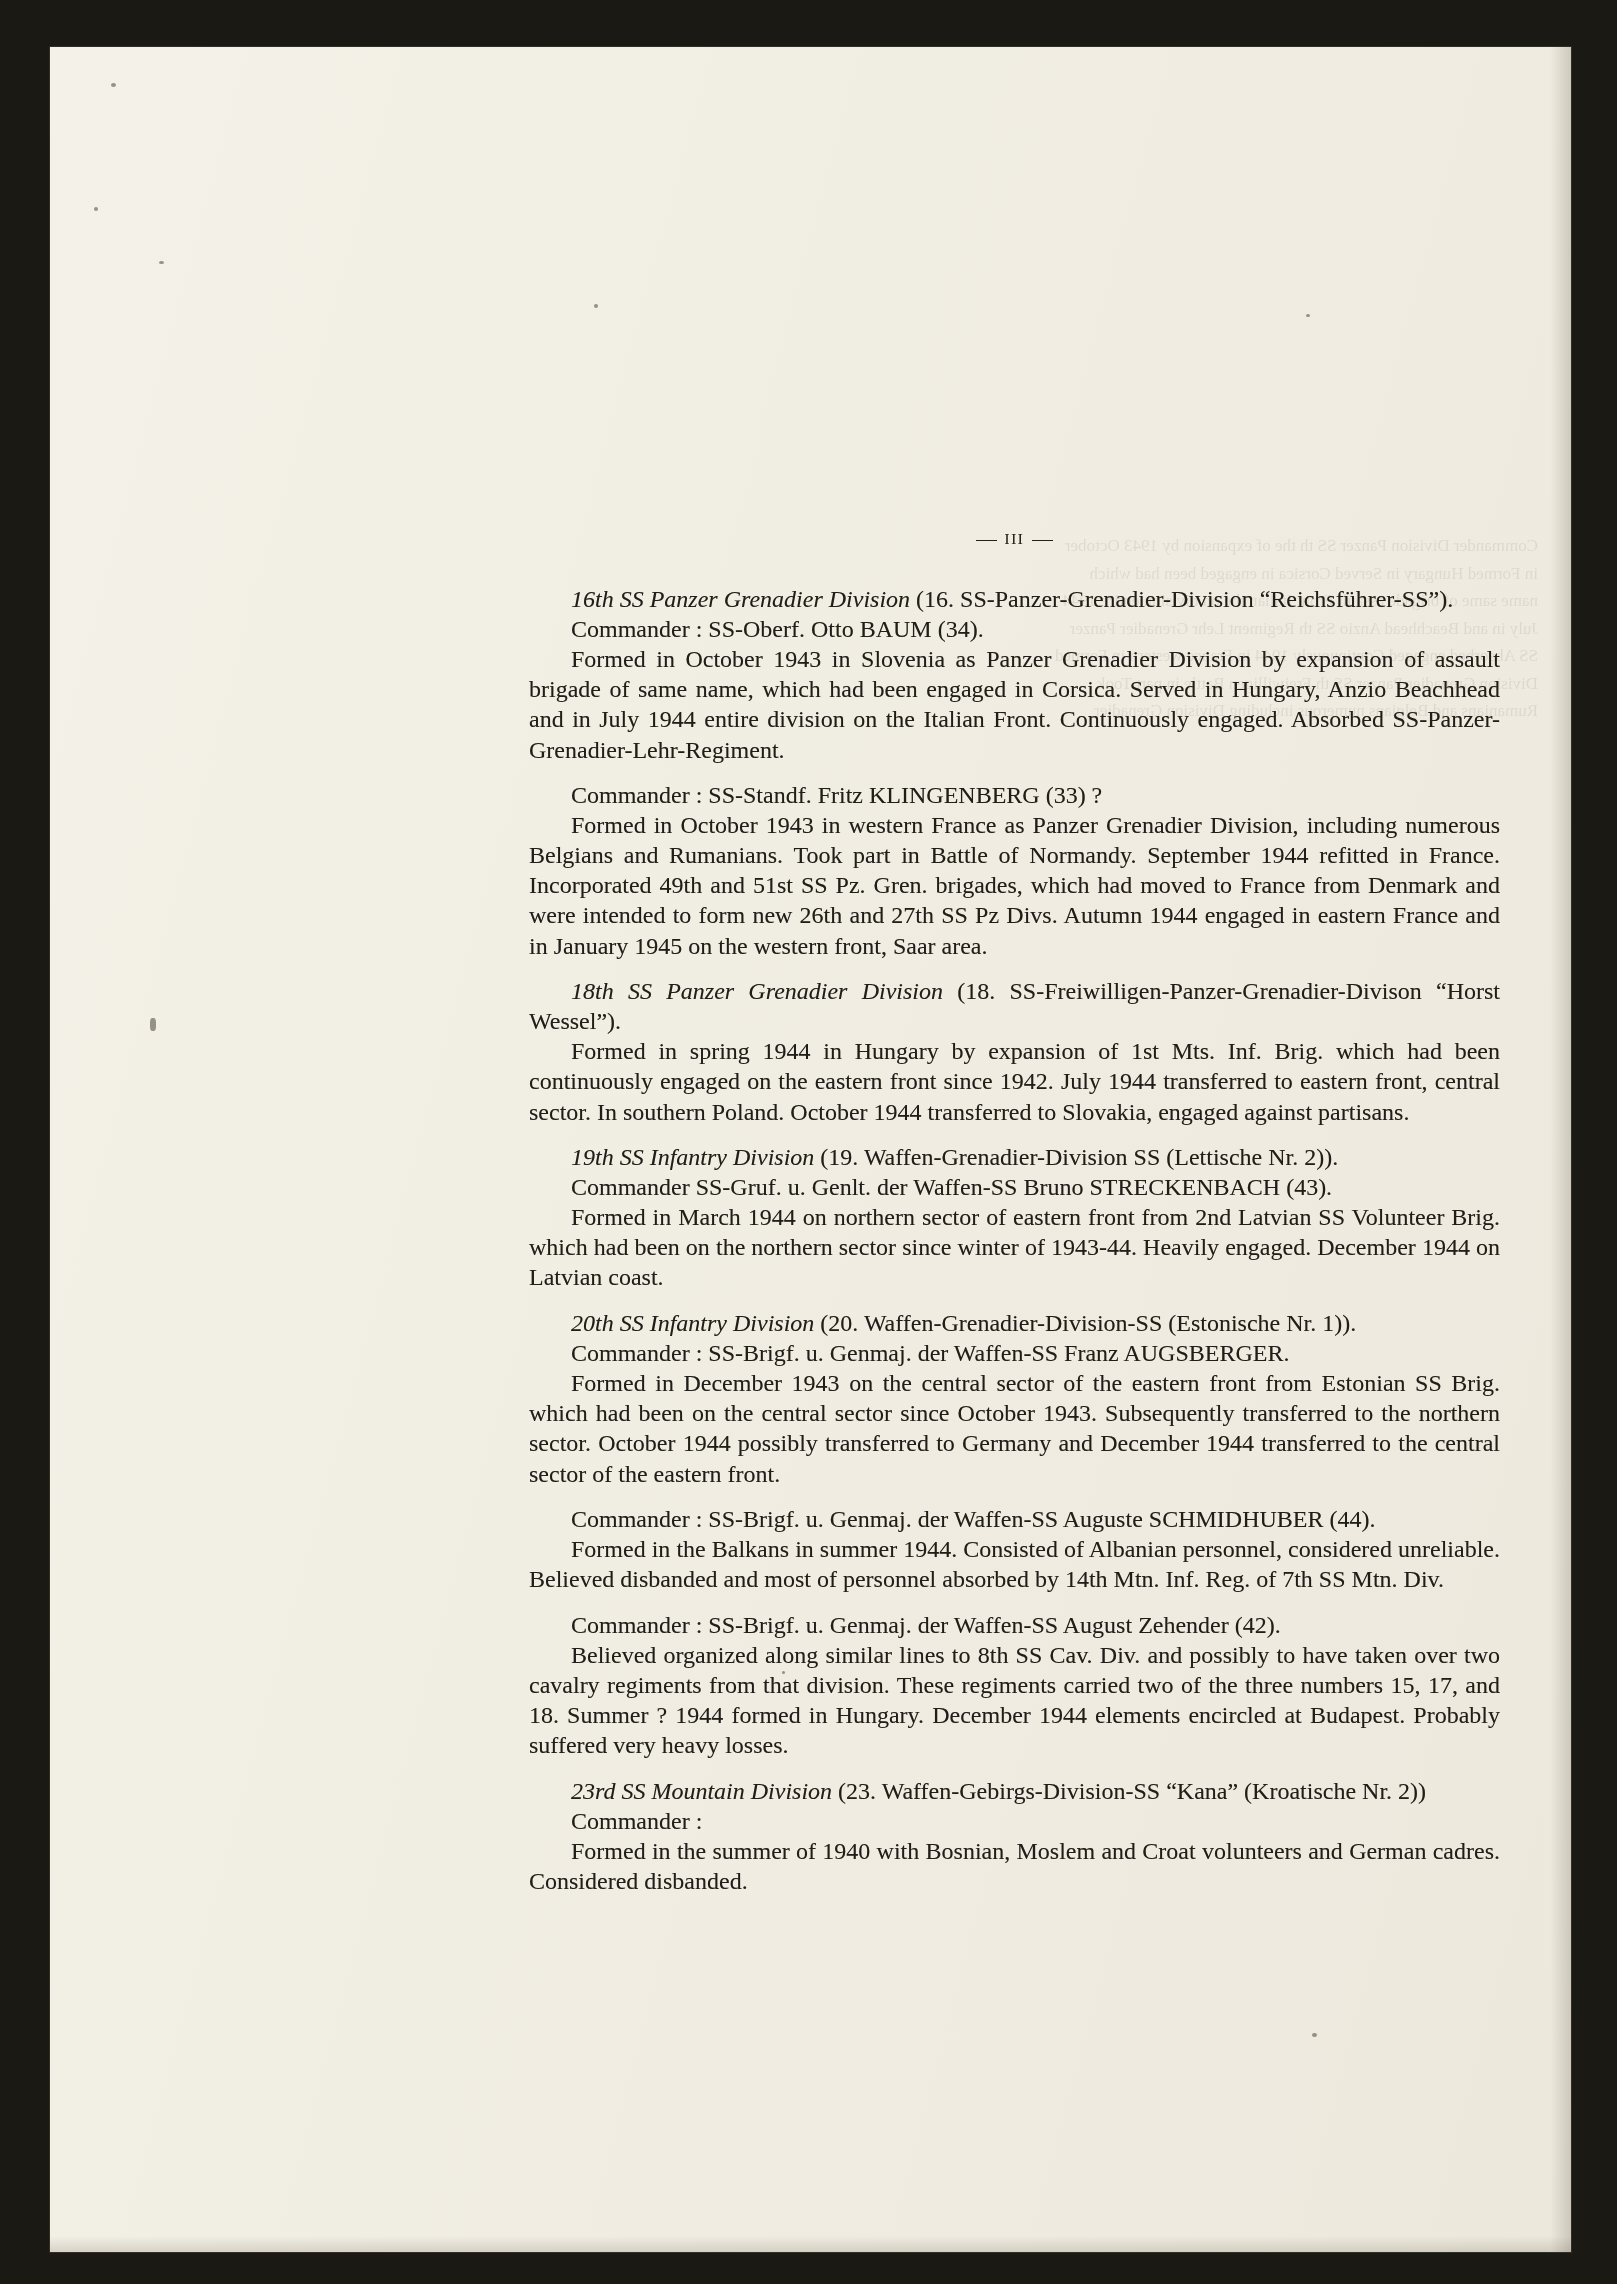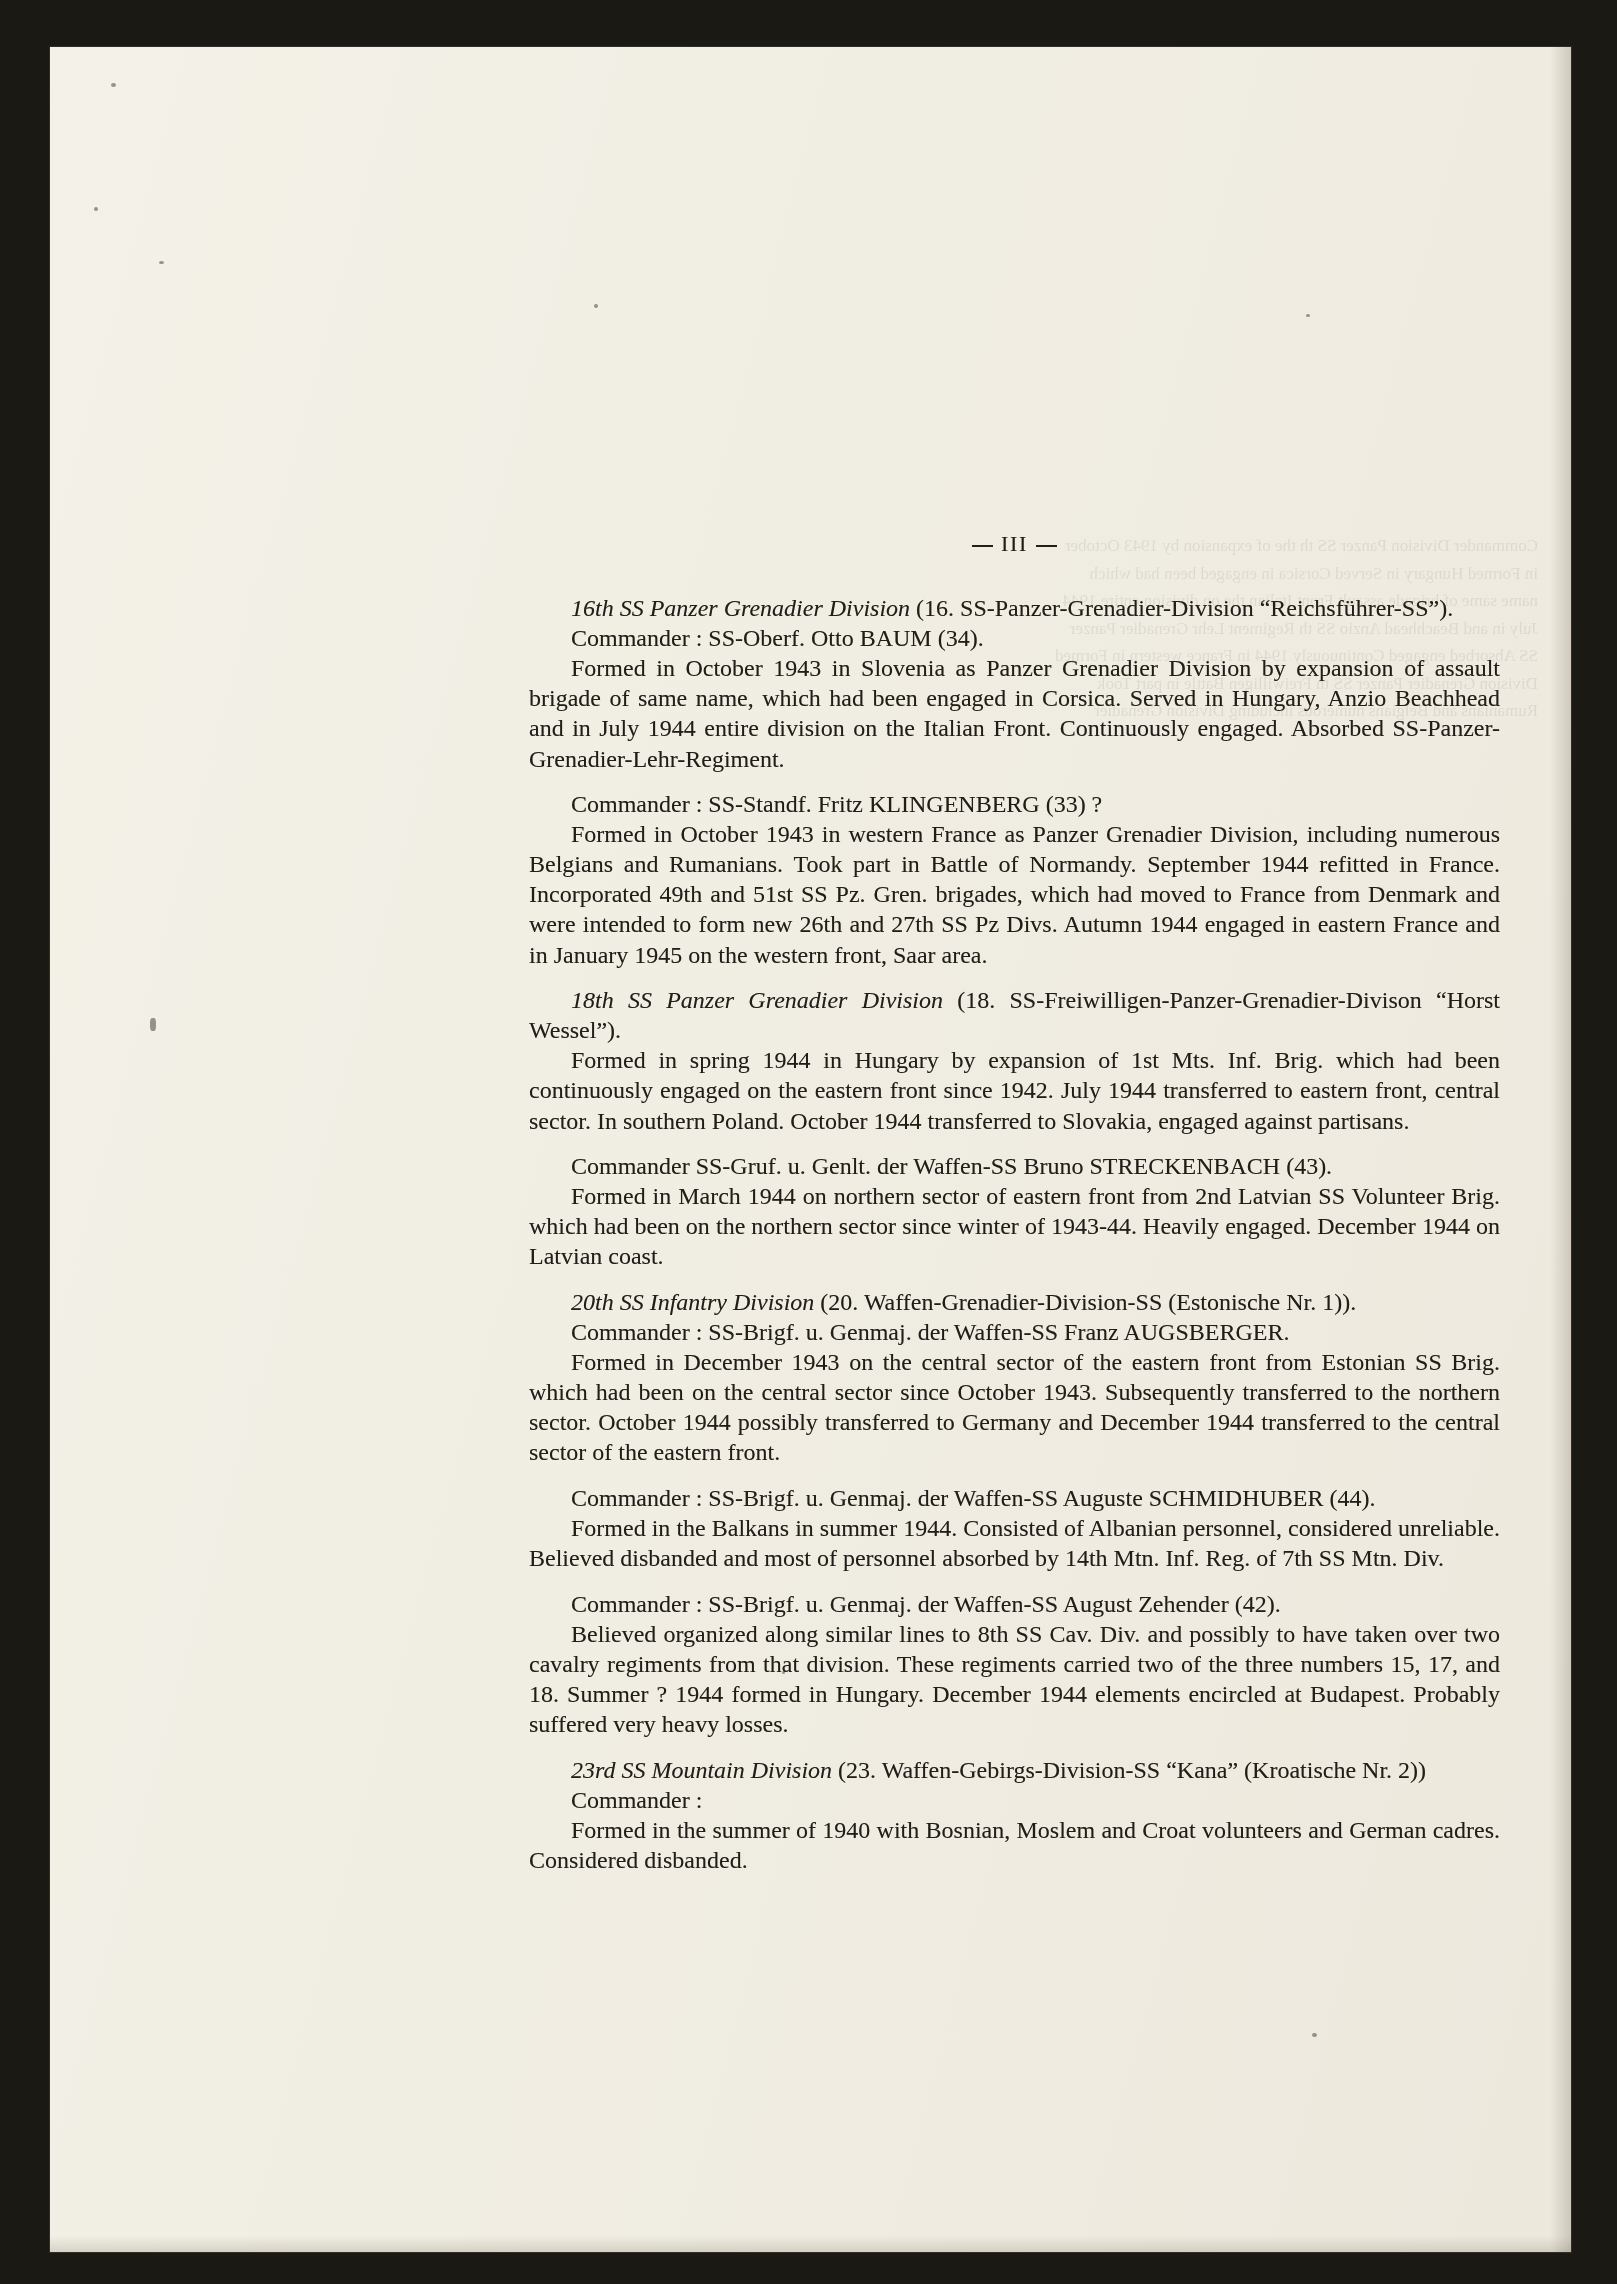--- a/index.html
+++ b/index.html
@@ -83,21 +83,21 @@
   .text-col {
     position: absolute;
     left: 479px;
     top: 484px;
     width: 971px;
     color: #1f1d18;
   }
 
   .folio {
     text-align: center;
-    font-size: 22px;
+    font-size: 15px;
     letter-spacing: 1.6px;
     margin-bottom: 36px;
     font-family: "Liberation Serif", serif;
   }
   .folio .rule {
     display: inline-block;
     width: 21px;
     height: 1.6px;
     background: #241f1a;
     vertical-align: middle;
@@ -164,20 +164,21 @@
       <p class="p-indent">Commander : SS-Standf. Fritz KLINGENBERG (33) ?</p>
       <p class="p-indent">Formed in October 1943 in western France as Panzer Grenadier Division, including numerous Belgians and Rumanians.   Took part in Battle of Normandy.   September 1944 refitted in France.   Incorporated 49th and 51st SS Pz. Gren. brigades, which had moved to France from Denmark and were intended to form new 26th and 27th SS Pz Divs. Autumn 1944 engaged in eastern France and in January 1945 on the western front, Saar area.</p>
     </div>
 
     <div class="entry">
       <p class="p-indent"><span class="ttl">18th SS Panzer Grenadier Division</span> <span>(18. SS-Freiwilligen-Panzer-Grenadier-Divison “Horst Wessel”).</span></p>
       <p class="p-indent">Formed in spring 1944 in Hungary by expansion of 1st Mts. Inf. Brig. which had been continuously engaged on the eastern front since 1942.   July 1944 transferred to eastern front, central sector.   In southern Poland.   October 1944 transferred to Slovakia, engaged against partisans.</p>
     </div>
 
     <div class="entry">
+      <p class="p-indent"><span class="ttl">19th SS Infantry Division</span> <span>(19. Waffen-Grenadier-Division SS (Lettische Nr. 2)).</span></p>
       <p class="p-indent">Commander SS-Gruf. u. Genlt. der Waffen-SS Bruno STRECKENBACH (43).</p>
       <p class="p-indent">Formed in March 1944 on northern sector of eastern front from 2nd Latvian SS Volunteer Brig. which had been on the northern sector since winter of 1943-44.   Heavily engaged.   December 1944 on Latvian coast.</p>
     </div>
 
     <div class="entry">
       <p class="p-indent"><span class="ttl">20th SS Infantry Division</span> <span>(20. Waffen-Grenadier-Division-SS (Estonische Nr. 1)).</span></p>
       <p class="p-indent">Commander : SS-Brigf. u. Genmaj. der Waffen-SS Franz AUGSBERGER.</p>
       <p class="p-indent">Formed in December 1943 on the central sector of the eastern front from Estonian SS Brig. which had been on the central sector since October 1943.   Subsequently transferred to the northern sector.   October 1944 possibly transferred to Germany and December 1944 transferred to the central sector of the eastern front.</p>
     </div>
 

